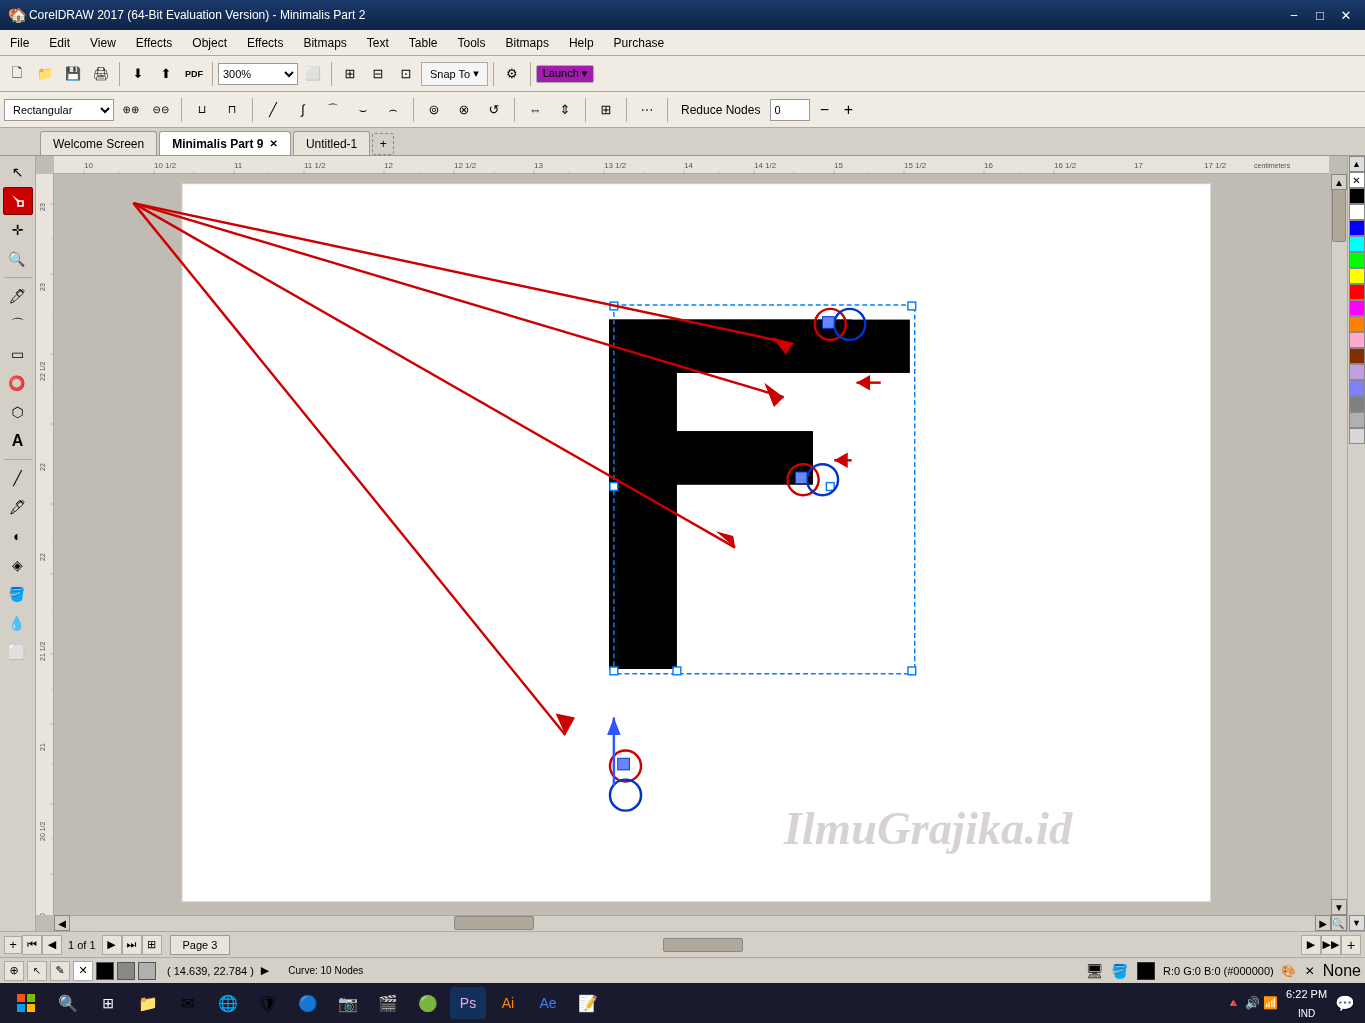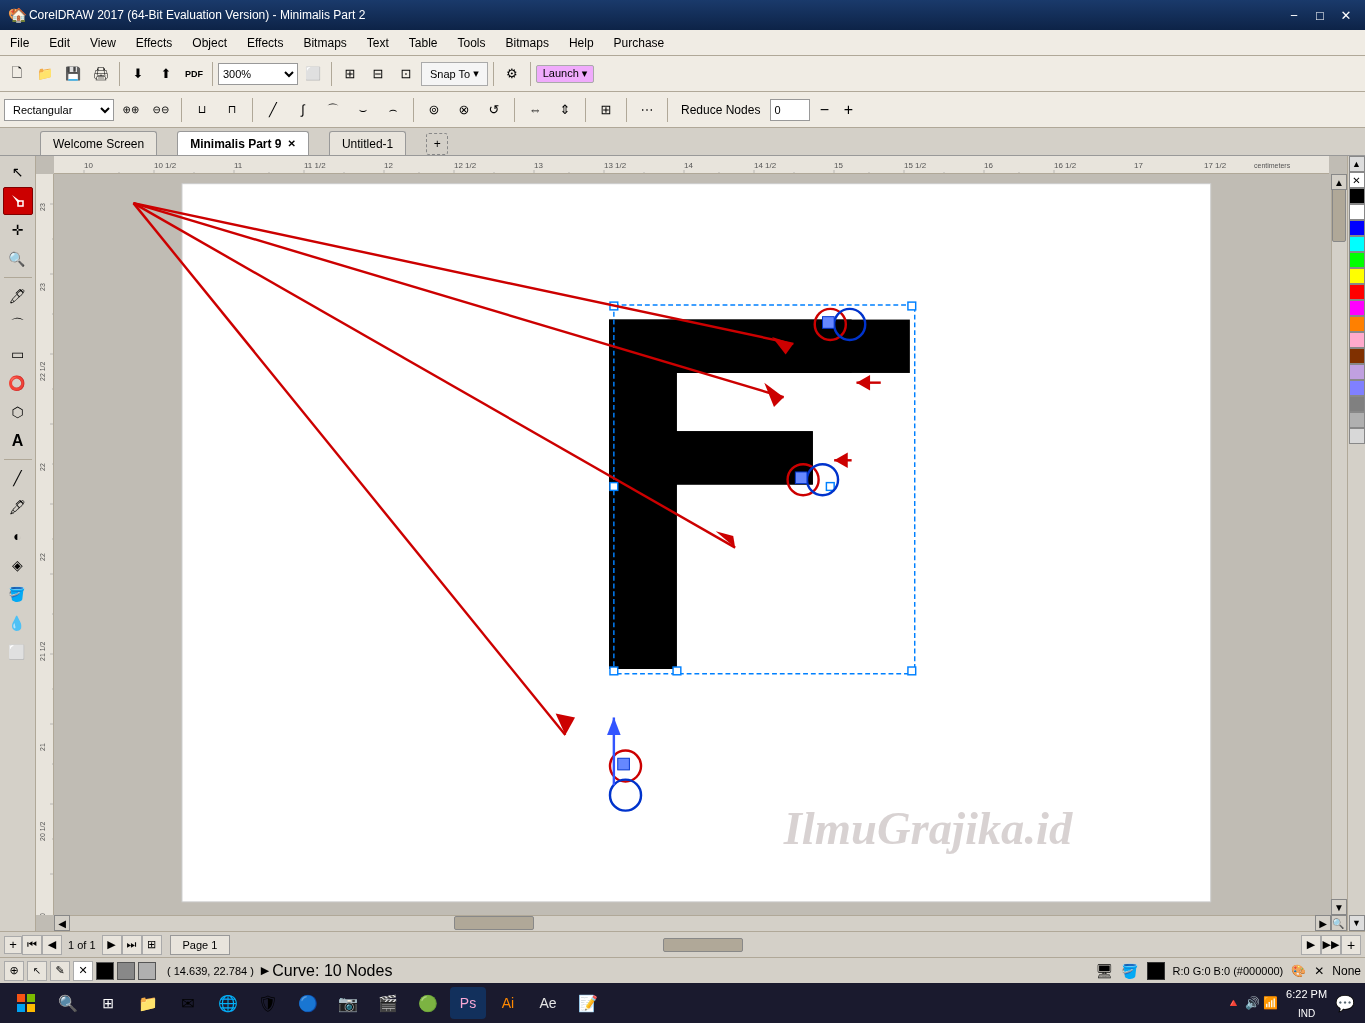--- a/index.html
+++ b/index.html
@@ -68,21 +68,21 @@
       display: flex;
       align-items: center;
       padding: 0 4px;
       gap: 4px;
     }
     .prop-select {
       height: 22px; padding: 0 4px; border: 1px solid #999; background: white;
       font-size: 11px; cursor: pointer;
     }
     .prop-btn {
-      height: 18px; padding: 0 6px; border: 1px solid #aaa; background: #f0abfc;
+      height: 18px; padding: 0 6px; border: 1px solid #aaa; background: #a21caf;
       font-size: 11px; cursor: pointer; border-radius: 2px;
     }
     .prop-input { height: 22px; width: 50px; border: 1px solid #999; padding: 0 3px; font-size: 11px; }
     .reduce-nodes-label { font-size: 12px; font-weight: normal; padding: 0 6px; }
 
     
     #tabbar {
       height: 28px;
       background: #d4d0c8;
       display: flex;
@@ -90,21 +90,21 @@
       padding-left: 40px;
       border-bottom: 1px solid #999;
     }
     .tab {
       height: 24px; padding: 0 12px;
       border: 1px solid #999; border-bottom: none;
       background: #e8e4dc;
       display: flex; align-items: center; gap: 6px;
       font-size: 12px; cursor: pointer;
       border-radius: 3px 3px 0 0;
-      margin-right: 20px;
+      margin-right: 2px;
       justify-content: center;
     }
     .tab.active { background: white; font-weight: bold; }
     .tab-add { width: 22px; height: 22px; border: 1px dashed #888; background: transparent; cursor: pointer; display: flex; align-items: center; justify-content: center; border-radius: 3px; }
 
     
     #left-toolbar {
       width: 36px;
       background: #d4d0c8;
       border-right: 1px solid #b0a898;
@@ -618,21 +618,21 @@
   <button class="bottom-tool" style="width:18px;height:18px;font-size:13px;">+</button>
   <button class="bottom-tool">⏮</button>
   <button class="bottom-tool">◀</button>
   <span style="padding:0 6px;">
     <span>1 of 1</span>
   </span>
   <button class="bottom-tool">▶</button>
   <button class="bottom-tool">⏭</button>
   <button class="bottom-tool">⊞</button>
   <div class="page-tab">
-    <span>Page 1</span>
+    <span>Page 3</span>
   </div>
 
   <div style="flex:1;height:16px;background:#d4d0c8;position:relative;margin-left:8px;">
     <div style="position:absolute;left:40%;width:80px;height:14px;background:#b0a898;border:1px solid #888;border-radius:2px;top:1px;"></div>
   </div>
   <button class="bottom-tool">▶</button>
   <button class="bottom-tool">▶▶</button>
   <button class="bottom-tool" style="font-size:14px;">+</button>
 </div>
 
@@ -641,30 +641,30 @@
   <button class="bottom-tool" style="font-size:10px;">↖</button>
   <button class="bottom-tool">✎</button>
   <button class="bottom-tool" style="background:white;">✕</button>
 
   <div class="color-preview" style="background:black;"></div>
   <div class="color-preview" style="background:#888;"></div>
   <div class="color-preview" style="background:#b0b0b0;"></div>
 
   <span style="margin-left:8px;font-size:11px;">( 14.639, 22.784 )</span>
   <span style="font-size:11px;margin-left:4px;">▶</span>
-  <span style="font-size:16px;">Curve: 10 Nodes</span>
+  <span style="margin-left:16px;font-size:10px;">Curve: 10 Nodes</span>
 
   <div style="margin-left:auto;display:flex;align-items:center;gap:8px;">
     <span style="font-size:14px;">🖥</span>
     <span style="font-size:14px;">🪣</span>
     <div style="width:18px;height:18px;background:black;border:1px solid #333;"></div>
     <span style="font-size:11px;">R:0 G:0 B:0 (#000000)</span>
     <span style="font-size:12px;">🎨</span>
     <span style="font-size:12px;">✕</span>
-    <span style="font-size:12px;">None</span>
+    <span style="font-size:16px;">None</span>
   </div>
 </div>
 
 <div id="taskbar" style="height:40px;background:#1a1a2e;position:static;">
 
   <button class="taskbar-btn" style="width:40px;">
     <svg width="20" height="20" viewBox="0 0 20 20">
       <rect x="1" y="1" width="8" height="8" fill="#f65314"></rect>
       <rect x="11" y="1" width="8" height="8" fill="#7cbb00"></rect>
       <rect x="1" y="11" width="8" height="8" fill="#00a1f1"></rect>
@@ -686,21 +686,21 @@
 
   <button class="taskbar-btn" style="font-size:16px;">🔵</button>
   <button class="taskbar-btn" style="font-size:16px;">📷</button>
   <button class="taskbar-btn" style="font-size:16px;">🎬</button>
   <button class="taskbar-btn" style="font-size:16px;">🟢</button>
 
   <button class="taskbar-btn" style="font-size:14px;background:rgba(0,100,200,0.3);color:#f9a8d4;">Ps</button>
 
   <button class="taskbar-btn" style="font-size:14px;color:#ff8800;">Ai</button>
 
-  <button class="taskbar-btn" style="font-size:14px;color:#e5e5e5;">Ae</button>
+  <button class="taskbar-btn" style="font-size:14px;color:#3b82f6;">Ae</button>
 
   <button class="taskbar-btn" style="font-size:16px;">📝</button>
 
   <div class="taskbar-time">
     <div style="display:flex;align-items:center;gap:8px;">
       <span style="font-size:12px;color:white;">🔺 🔊 📶</span>
       <div style="text-align:center;">
         <div style="color:white;font-size:11px;">6:22 PM</div>
         <div style="color:white;font-size:10px;margin-top:8px;">IND</div>
       </div>

